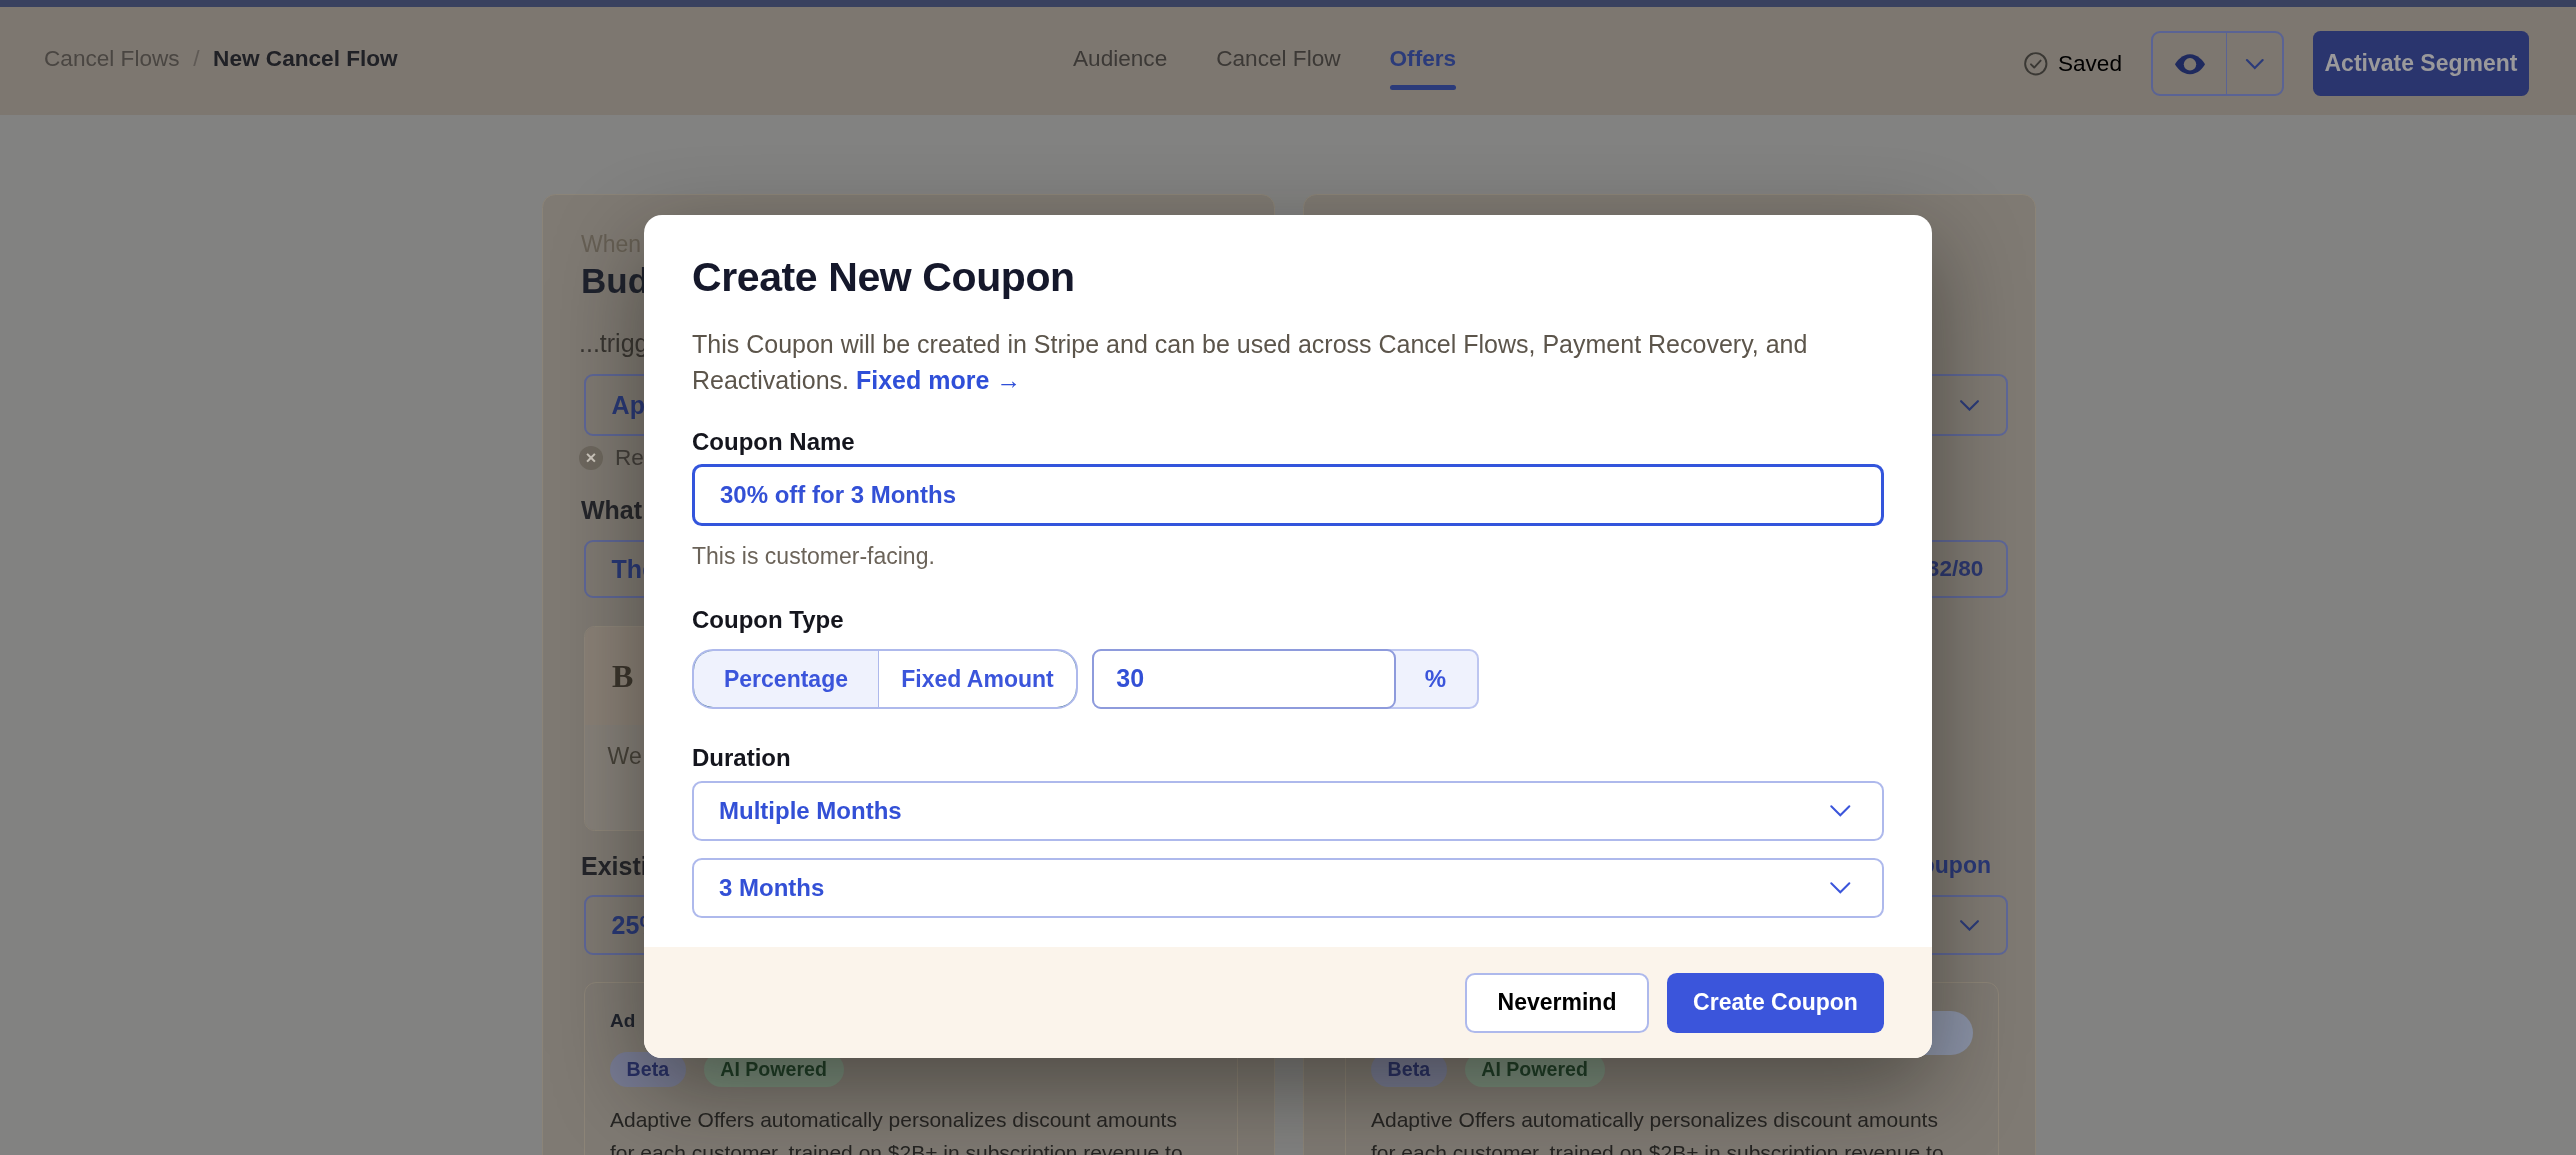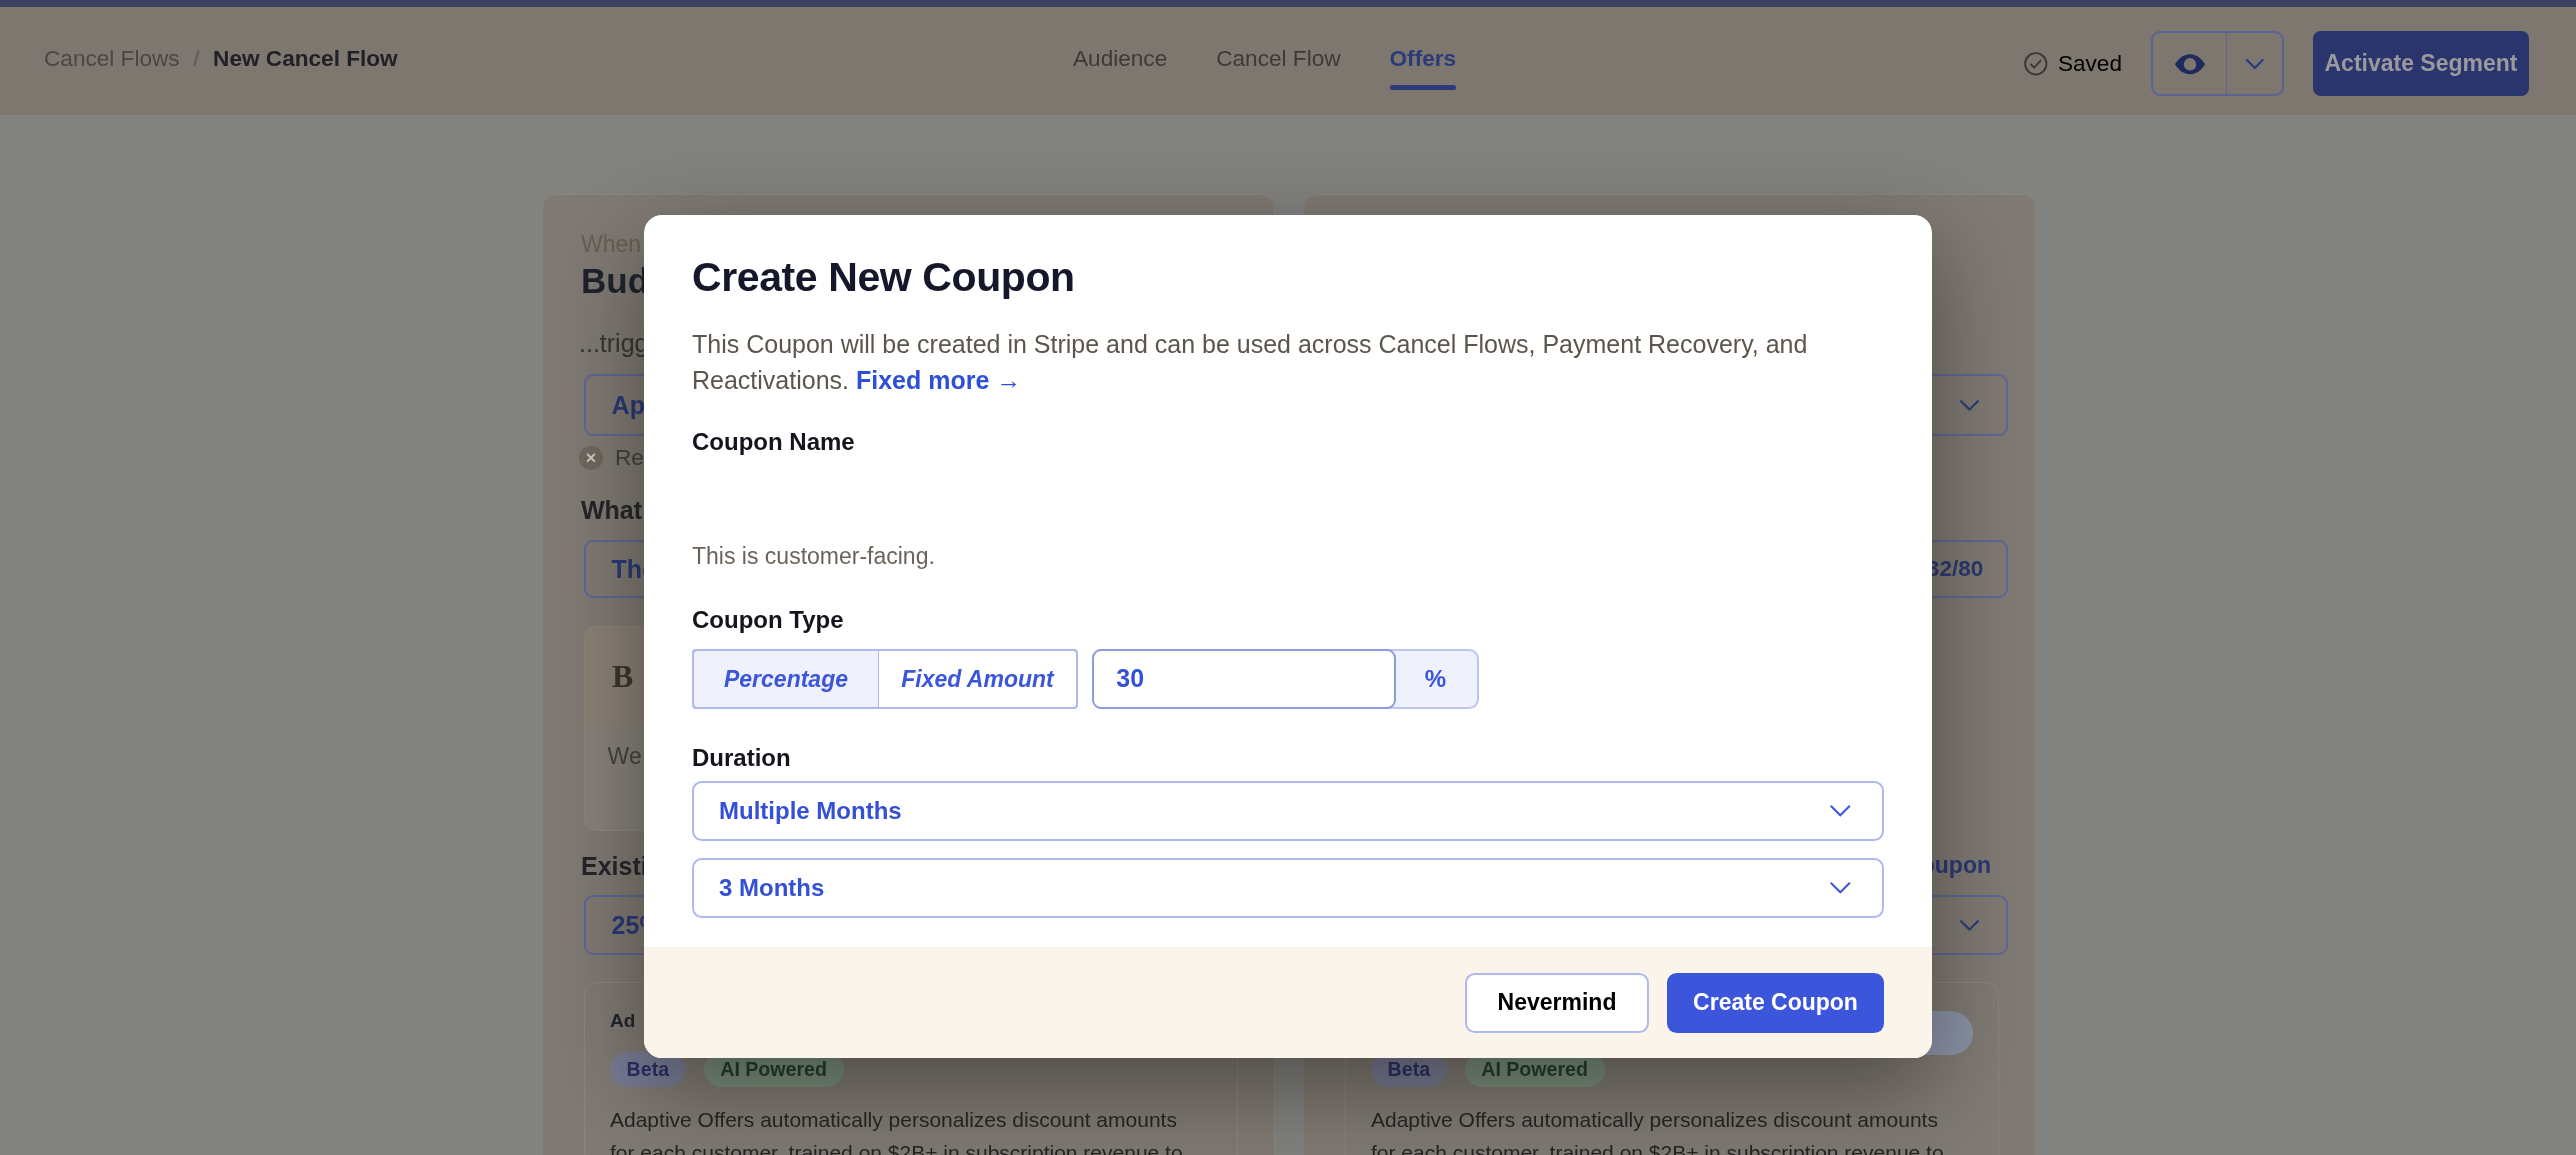--- a/index.html
+++ b/index.html
@@ -71,22 +71,22 @@
     border-radius:18px; box-shadow:0 30px 90px rgba(20,18,12,0.45); z-index:10; }
   .modal-title { position:absolute; left:48px; top:39px; font-size:41px; font-weight:700; color:#15182B; letter-spacing:-0.4px; }
   .modal-desc { position:absolute; left:48px; top:111px; width:1122px; font-size:25px; line-height:1.45; color:#5C554B; font-weight:500; }
   .learn-more { color:#2F4FD8; font-weight:600; cursor:pointer; }
 
   .field-label { position:absolute; left:48px; font-size:24px; font-weight:700; color:#14151D; }
   .name-input { position:absolute; left:48px; top:249px; width:1192px; height:62px; border:3px solid #3355DC; border-radius:9.8px;
     background:#fff; padding:0 25px; font-size:24px; font-weight:600; color:#3350D6; font-family:inherit; outline:none; }
   .hint { position:absolute; left:48px; top:328px; font-size:23px; color:#6B6359; font-weight:500; }
 
-  .segmented { position:absolute; left:48px; top:434px; width:386px; height:60px; border:2.3px solid #AEB9EC; border-radius:4px;
-    display:flex; overflow:hidden; background:#0c4a6e;font-style:italic; }
+  .segmented { position:absolute; left:48px; top:434px; width:386px; height:60px; border:2.3px solid #AEB9EC; border-radius:21px;
+    display:flex; overflow:hidden; background:#0c4a6e; }
   .segment { display:flex; align-items:center; justify-content:center; font-size:23px; font-weight:700; color:#3B55DB; cursor:pointer; }
   .segment.sel { background:#EFF2FD; border-right:1.5px solid #AEB9EC; }
   .segment.s1 { width:185px; }
   .segment.s2 { flex:1; background:#fff; }
 
   .amount-wrap { position:absolute; left:448px; top:434px; width:387px; height:60px; background:#EFF2FD;
     border:2.3px solid #BDC6F0; border-radius:9.8px; }
   .amount-input { position:absolute; left:-2.3px; top:-2.3px; width:304px; height:60px; background:#fff; border:2.3px solid #8E9BDC;
     border-radius:9px; padding:0 22.6px; font-size:25px; font-weight:700; color:#3350D6; font-family:inherit; outline:none; }
   .amount-unit { position:absolute; right:0; top:0; width:83px; height:56px; display:flex; align-items:center; justify-content:center;
@@ -230,20 +230,21 @@
 </div>
 
 <div class="modal">
   <div class="modal-title">Create New Coupon</div>
   <div class="modal-desc">
     <span>This Coupon will be created in Stripe and can be used across Cancel Flows, Payment Recovery, and Reactivations.</span>
     <span class="learn-more">Fixed more →</span>
   </div>
 
   <div class="field-label" style="top:213px;">Coupon Name</div>
+  <input class="name-input" value="30% off for 3 Months" style="">
   <div class="hint">This is customer-facing.</div>
 
   <div class="field-label" style="top:391px;">Coupon Type</div>
   <div class="segmented">
     <div class="segment s1 sel">Percentage</div>
     <div class="segment s2">Fixed Amount</div>
   </div>
   <div class="amount-wrap">
     <input class="amount-input" value="30" style="">
     <div class="amount-unit">%</div>

